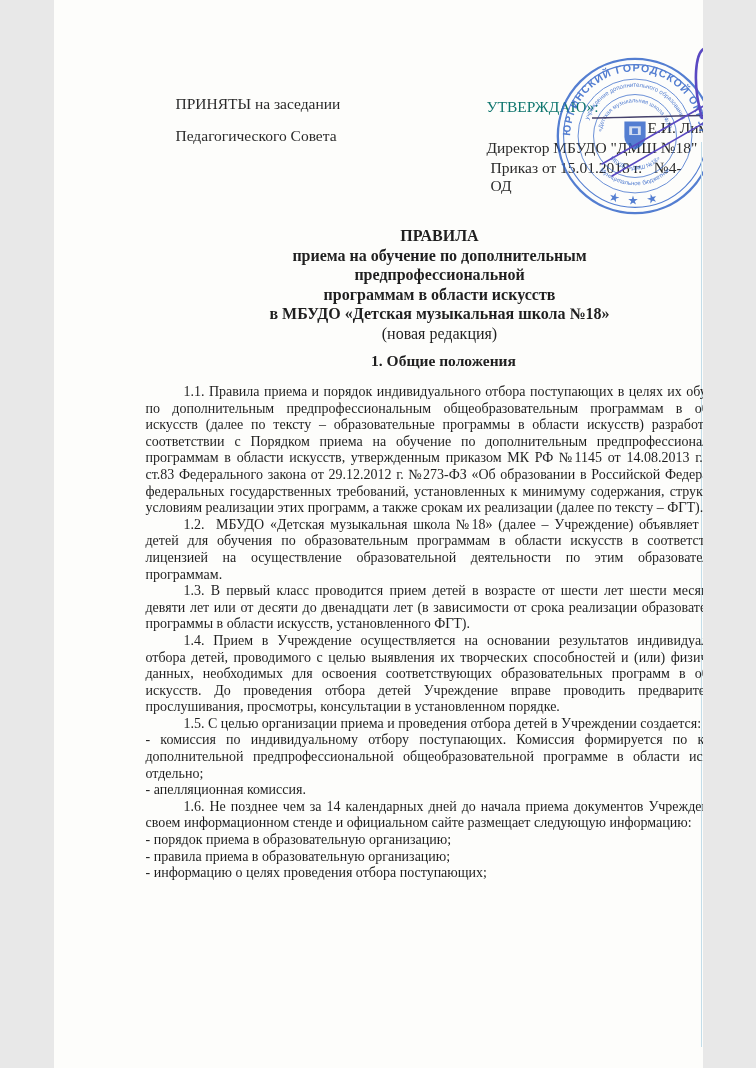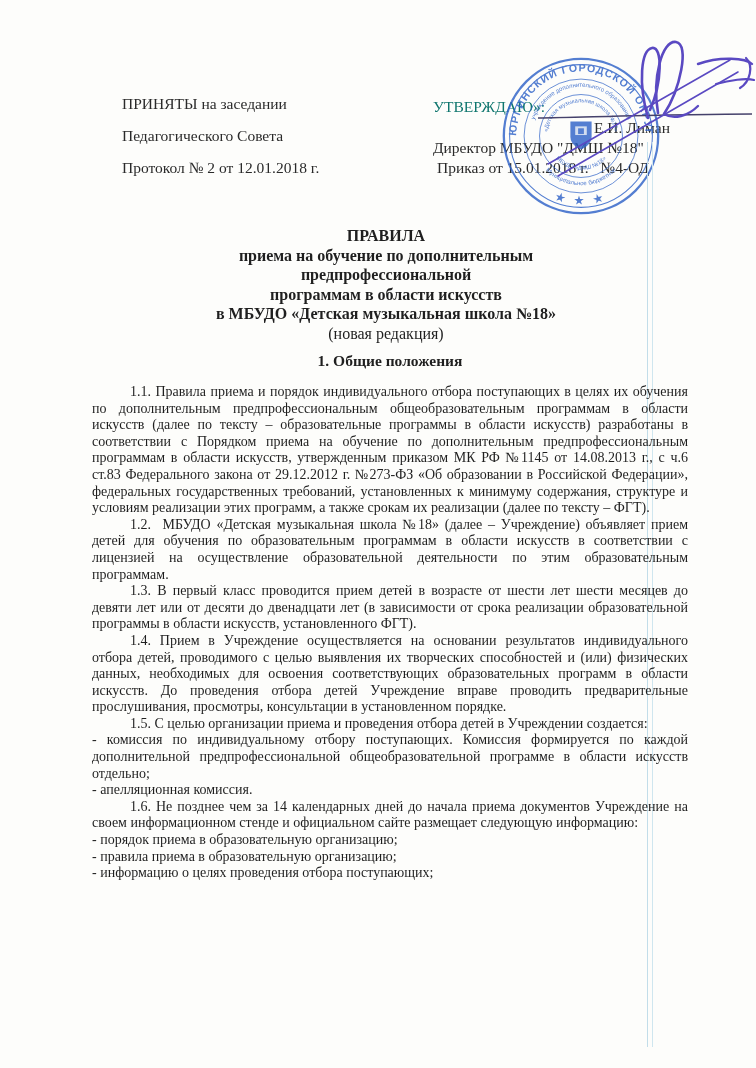--- a/index.html
+++ b/index.html
@@ -1,18 +1,18 @@
 <!DOCTYPE html>
 <html><head>
 <meta charset="utf-8">
 <style>
   html,body { margin:0; padding:0; background:#e8e8e8; }
   .page {
     position:relative;
-    width:756px; height:1068px;
+    width:649px; height:1068px;
     margin:0 auto;
     background:#fdfdfb;
     font-family:"Liberation Serif", serif;
     color:#222;
     overflow:hidden;
   }
   
   .accepted {
     position:absolute; left:122px; top:88px;
     font-size:15.5px; line-height:32px; color:#2a2a2a;
@@ -54,21 +54,20 @@
   .body-text p.indent { text-indent:38px; }
 </style>
 </head>
 <body>
 
 <div class="page">
 
   <div class="accepted">
     <div>ПРИНЯТЫ на заседании</div>
     <div>Педагогического Совета</div>
-    <div>Протокол № 2 от 12.01.2018 г.</div>
   </div>
 
   <div class="approve-label">УТВЕРЖДАЮ»:</div>
   <div class="signer-name">Е.И. Лиман</div>
   <div class="signer-title">Директор МБУДО "ДМШ №18"</div>
   <div class="order-line">Приказ от 15.01.2018 г.&nbsp;&nbsp; №4-ОД</div>
 
   <svg class="stamp" viewBox="0 0 170 170" aria-hidden="true">
     <defs>
       <path id="arcTopOuter" d="M 18 85 A 67 67 0 1 1 152 85"></path>

